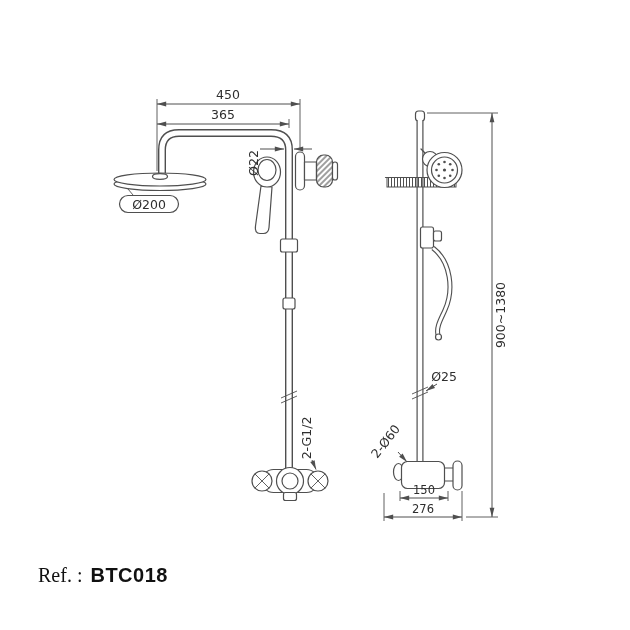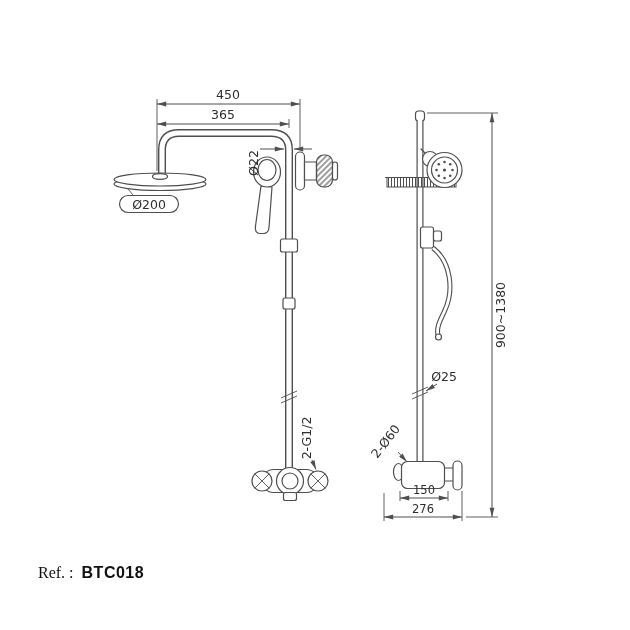--- a/index.html
+++ b/index.html
@@ -21,21 +21,21 @@
   .fw{stroke:var(--line);fill:var(--background);stroke-width:1.2;stroke-linejoin:round;}
   .pipe{stroke:var(--line);fill:none;stroke-linecap:butt;}
   .wo{stroke:var(--background);fill:none;stroke-linecap:butt;}
   
   .dim{stroke:var(--line);fill:none;stroke-width:1;}
   .thin{stroke:var(--line);fill:none;stroke-width:0.9;}
   .dtx{fill:var(--text);font-family:"DejaVu Sans",sans-serif;font-size:12.5px;}
   .dtx-s{fill:var(--text);font-family:"DejaVu Sans",sans-serif;font-size:11.5px;}
   .ref-line{
     position:absolute;left:38px;top:563px;
-    color:#111;font-size:16px;white-space:nowrap;
+    color:#111;font-size:20px;white-space:nowrap;
   }
   .ref-prefix{font-family:"Liberation Serif",serif;}
   .ref-code{font-family:"Liberation Sans",sans-serif;font-weight:700;margin-left:8px;letter-spacing:0.5px;}
 </style>
 </head>
 <body>
 
 <div class="page">
   <svg width="630" height="630" viewBox="0 0 630 630">
     <defs>

